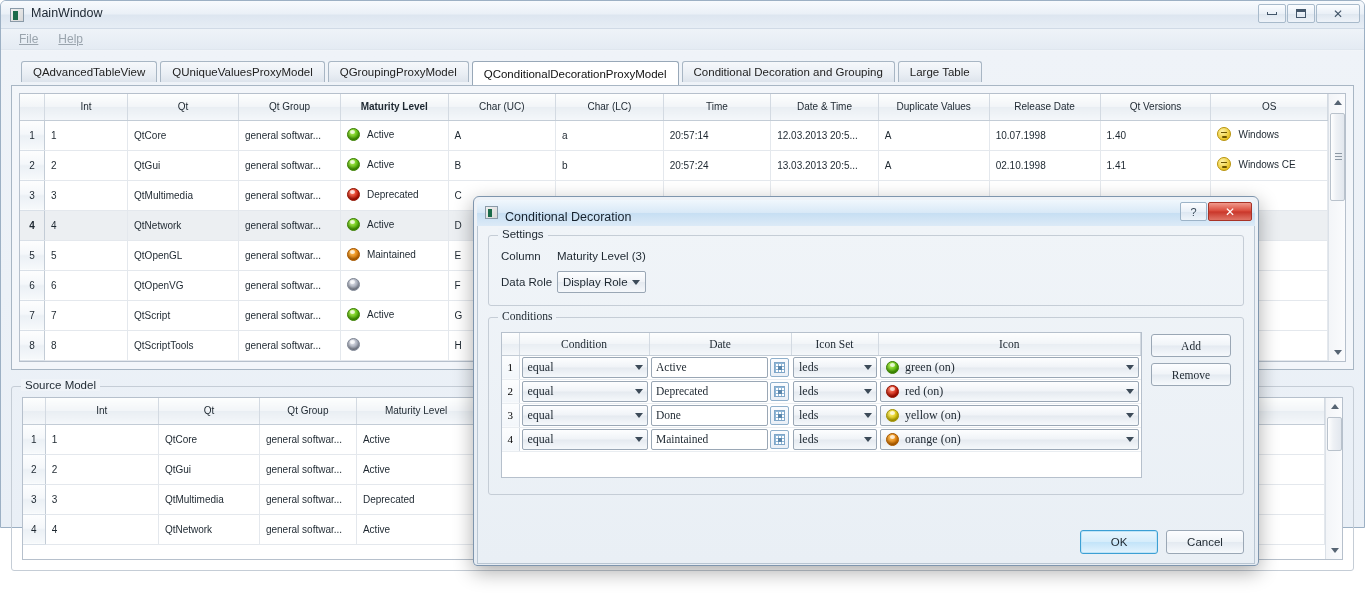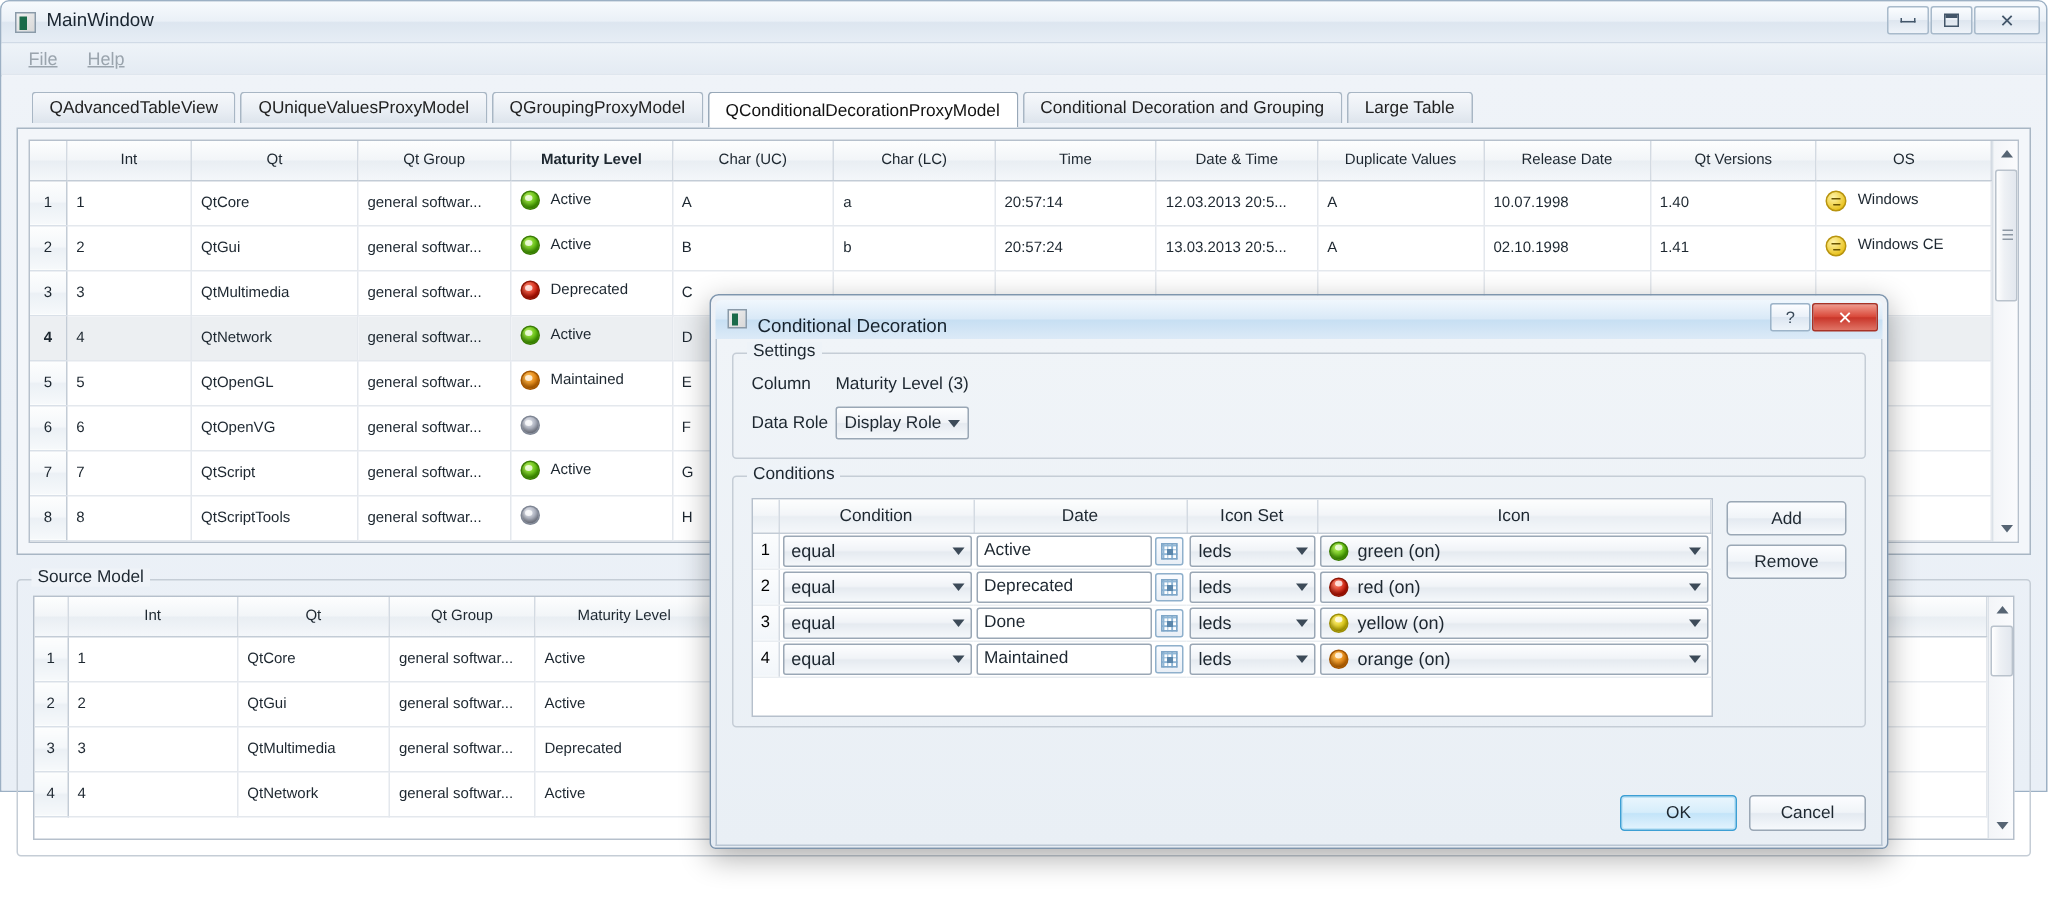--- a/index.html
+++ b/index.html
@@ -872,21 +872,21 @@
       </div>
       <div class="row-field">
         <div class="fl-label">Data Role</div>
         <div class="combo">
           <span class="cbtxt">Display Role</span>
           <span class="cbarrow"></span>
         </div>
       </div>
     </div>
 
-    <div class="fieldset" style="padding-bottom:6px;">
+    <div class="fieldset" style="padding-bottom:16px;font-family:Liberation Serif, serif;">
       <div class="fs-title">Conditions</div>
 
       <div class="cond-area">
         <div class="cond-table-wrap">
           <table class="cond">
             <colgroup>
               <col style="width:17px">
                 <col style="width:130px">
                 <col style="width:142px">
                 <col style="width:87px">

